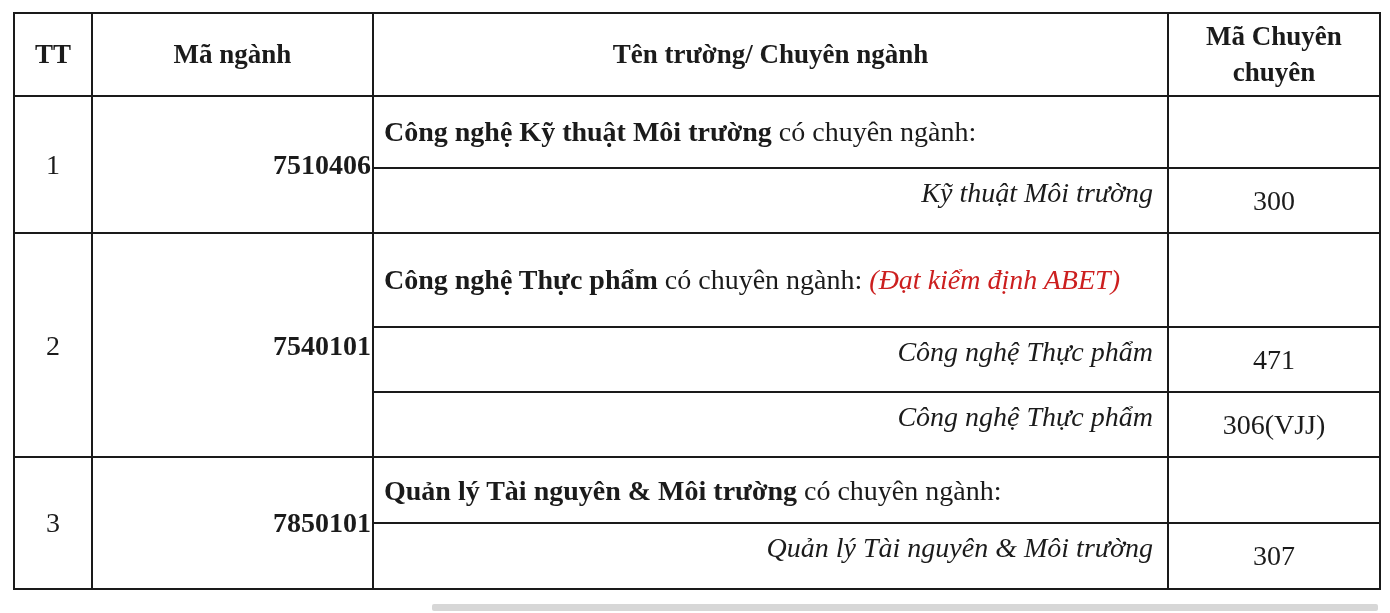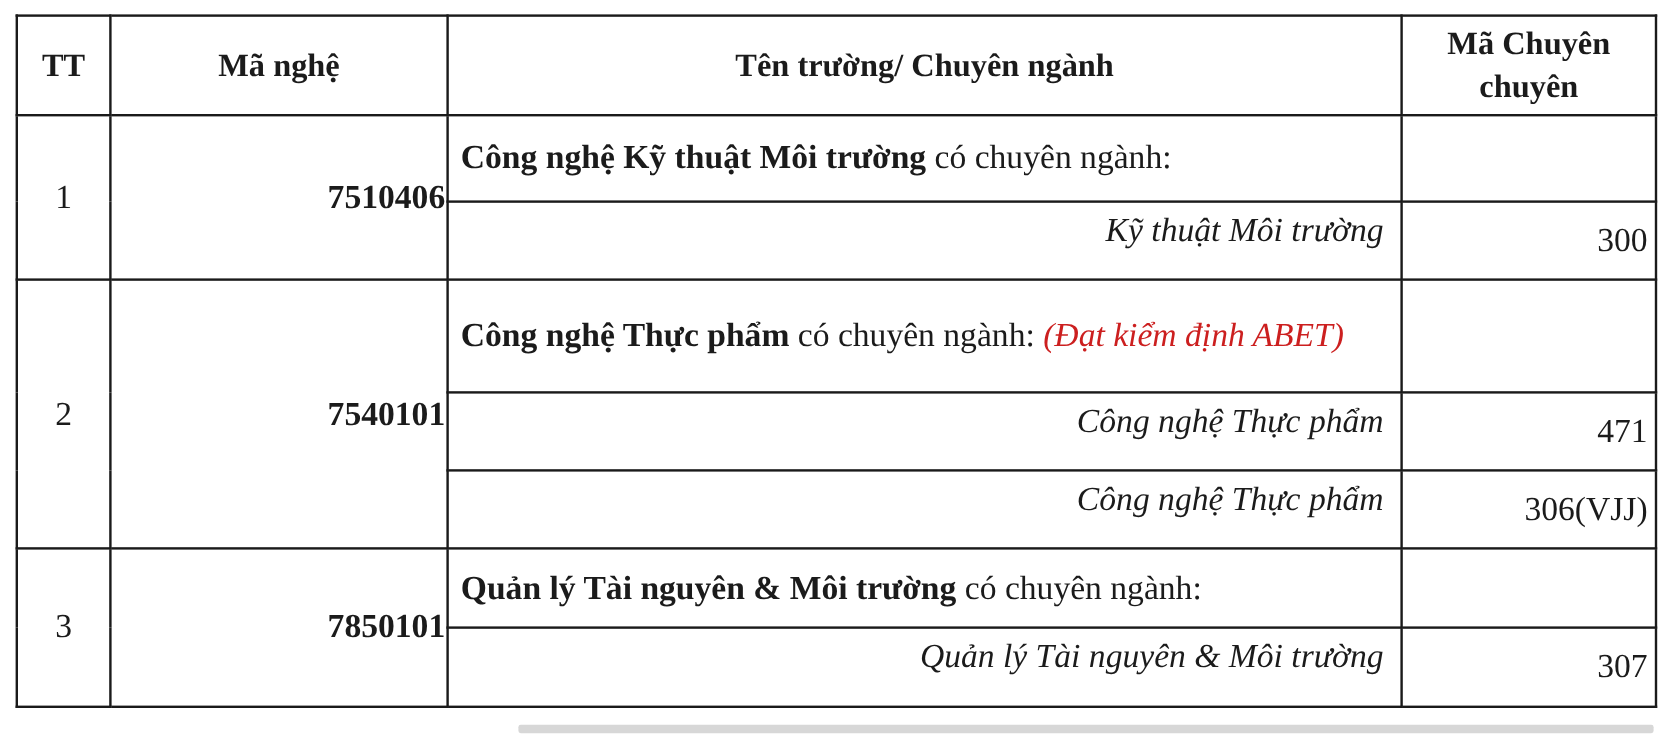--- a/index.html
+++ b/index.html
@@ -57,21 +57,21 @@
   td.heading-cell .annotation{
     font-style:italic;
     color:var(--annotation-color);
   }
   td.spec-name-cell{
     text-align:right;
     font-style:italic;
     padding:4px 14px 20px 10px;
   }
   td.spec-code-cell{
-    text-align:right;
+    text-align:center;
     padding:4px 6px;
     margin-left:24px;
   }
   tr.r-head{height:68px;}
   tr.r-g1a{height:72px;}
   tr.r-g1b{height:64px;}
   tr.r-g2a{height:94px;}
   tr.r-g2b{height:64px;}
   tr.r-g2c{height:64px;}
   tr.r-g3a{height:66px;}
@@ -92,21 +92,21 @@
   <table>
     <colgroup>
       <col style="width:78px">
       <col style="width:281px">
       <col style="width:795px">
       <col style="width:212px">
     </colgroup>
     <thead>
       <tr class="r-head">
         <th>TT</th>
-        <th>Mã nghệ</th>
+        <th>Mã ngành</th>
         <th>Tên trường/ Chuyên ngành</th>
         <th>Mã Chuyên chuyên</th>
       </tr>
     </thead>
     <tbody>
 
       <tr class="r-g1a">
         <td class="tt-cell" rowspan="2">1</td>
         <td class="major-code-cell" rowspan="2">7510406</td>
         <td class="heading-cell"><span class="bold-name">Công nghệ Kỹ thuật Môi trường</span><span> có chuyên ngành:</span><span class="annotation"></span></td>

